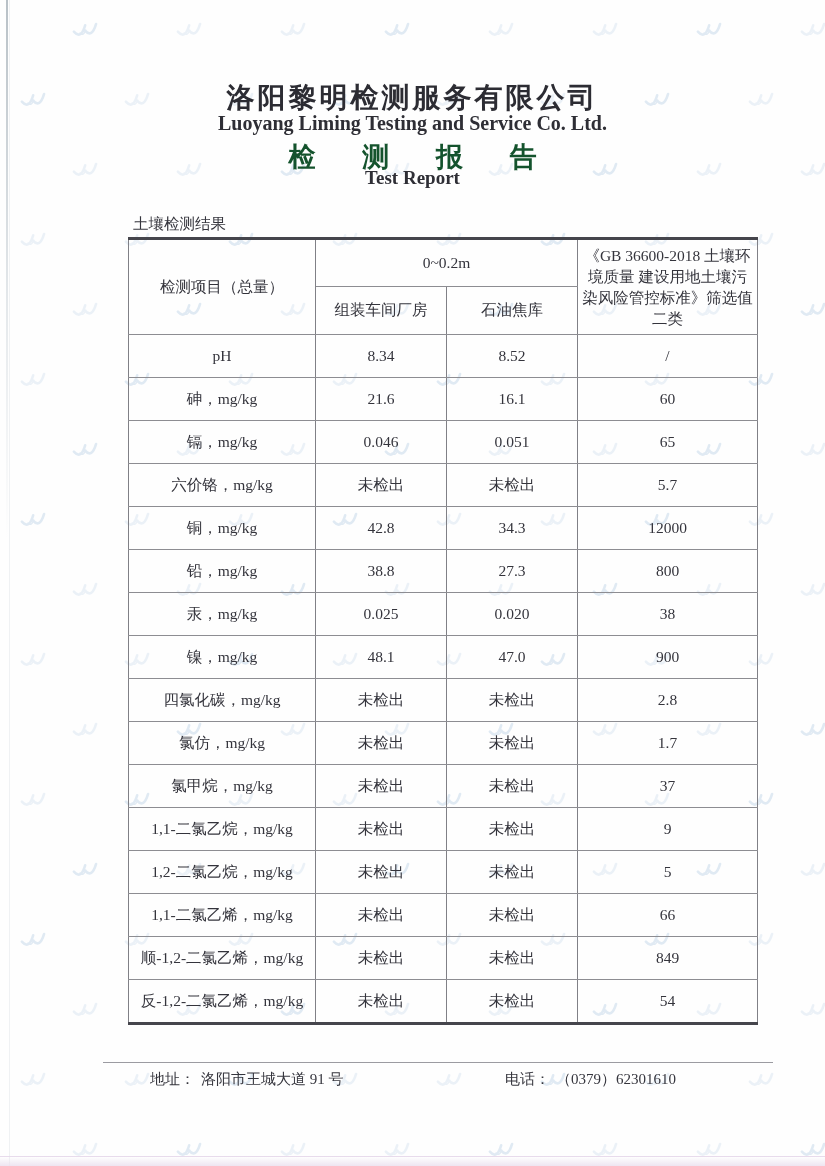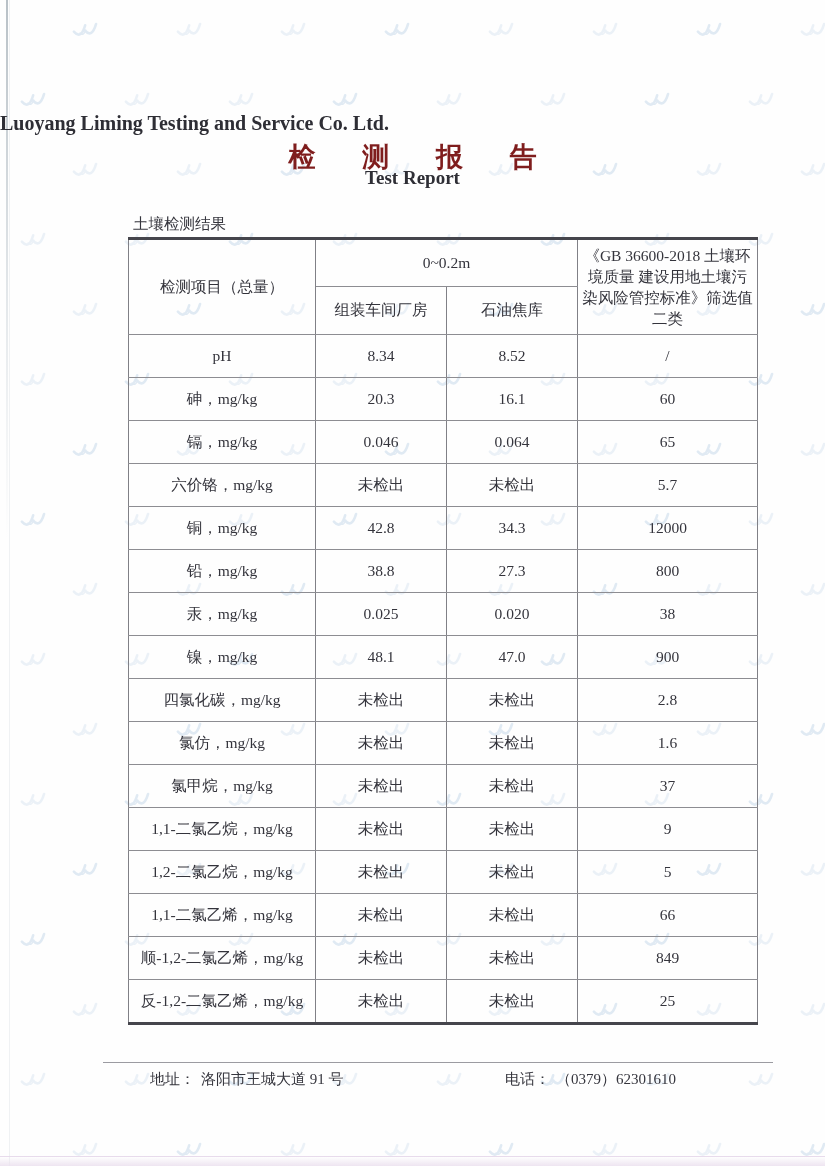--- a/index.html
+++ b/index.html
@@ -15,24 +15,24 @@
   .scan-edge{position:absolute;left:6px;top:0;width:2px;height:540px;z-index:1;
     background:linear-gradient(to bottom,rgba(88,108,122,.42),rgba(120,140,155,.20) 55%,rgba(150,160,170,0));}
   .scan-edge2{position:absolute;left:9px;top:0;width:1px;height:100%;z-index:1;background:rgba(140,155,170,.13);}
   .bottom-band{position:absolute;left:0;bottom:0;width:100%;height:9px;z-index:1;
     background:linear-gradient(to bottom,rgba(242,234,243,0),rgba(235,224,238,.85));
     border-top:1px solid rgba(226,210,231,.55);}
   .content{position:absolute;inset:0;z-index:2;}
 
   .title-cn{position:absolute;top:79px;left:0;width:100%;text-align:center;
     font-size:28px;font-weight:600;letter-spacing:3px;color:#2c2c33;}
-  .title-en{position:absolute;top:112px;left:0;width:100%;
+  .title-en{position:absolute;top:112px;left:0;width:100%;text-align:center;
     font-size:20px;font-weight:700;color:#2e2e35;}
   .title-report{position:absolute;top:139px;left:0;width:100%;text-align:center;
-    font-size:27px;font-weight:600;color:#7f1d1d;}
+    font-size:27px;font-weight:600;color:#14532d;}
   .title-report .sp{letter-spacing:20px;margin-right:-20px;}
   .title-report-en{position:absolute;top:167px;left:0;width:100%;text-align:center;
     font-size:19px;font-weight:700;color:#2e2e35;}
 
   .meta-row{position:absolute;top:191px;left:133px;right:66px;display:flex;
     justify-content:space-between;font-size:15.5px;color:#35353d;}
   .meta-left .val{margin-left:10px;}
   .section-title{position:absolute;top:214px;left:133px;font-size:15.5px;color:#35353d;}
 
   table.results{position:absolute;top:237px;left:128px;border-collapse:collapse;
@@ -1077,20 +1077,21 @@
           <path d="M8 10 Q11 14 14 8" fill="none" stroke="currentColor" stroke-width="1.4" stroke-linecap="round"></path>
         </svg>
       </span>
     </div>
   <div class="scan-edge"></div>
   <div class="scan-edge2"></div>
   <div class="bottom-band"></div>
 
   <div class="content">
 
+    <div class="title-cn">洛阳黎明检测服务有限公司</div>
     <div class="title-en">Luoyang Liming Testing and Service Co. Ltd.</div>
     <div class="title-report"><span class="sp">检 测 报 告</span></div>
     <div class="title-report-en">Test Report</div>
 
 
     <div class="section-title">土壤检测结果</div>
 
     <table class="results">
       <colgroup>
           <col class="c1">
@@ -1111,28 +1112,28 @@
       </thead>
       <tbody id="tbody">
           <tr>
             <td>pH</td>
             <td>8.34</td>
             <td>8.52</td>
             <td>/</td>
           </tr>
           <tr>
             <td>砷，mg/kg</td>
-            <td>20.3</td>
+            <td>21.6</td>
             <td>16.1</td>
             <td>60</td>
           </tr>
           <tr>
             <td>镉，mg/kg</td>
             <td>0.046</td>
-            <td>0.064</td>
+            <td>0.051</td>
             <td>65</td>
           </tr>
           <tr>
             <td>六价铬，mg/kg</td>
             <td>未检出</td>
             <td>未检出</td>
             <td>5.7</td>
           </tr>
           <tr>
             <td>铜，mg/kg</td>
@@ -1161,21 +1162,21 @@
           <tr>
             <td>四氯化碳，mg/kg</td>
             <td>未检出</td>
             <td>未检出</td>
             <td>2.8</td>
           </tr>
           <tr>
             <td>氯仿，mg/kg</td>
             <td>未检出</td>
             <td>未检出</td>
-            <td>1.6</td>
+            <td>1.7</td>
           </tr>
           <tr>
             <td>氯甲烷，mg/kg</td>
             <td>未检出</td>
             <td>未检出</td>
             <td>37</td>
           </tr>
           <tr>
             <td>1,1-二氯乙烷，mg/kg</td>
             <td>未检出</td>
@@ -1197,21 +1198,21 @@
           <tr>
             <td>顺-1,2-二氯乙烯，mg/kg</td>
             <td>未检出</td>
             <td>未检出</td>
             <td>849</td>
           </tr>
           <tr>
             <td>反-1,2-二氯乙烯，mg/kg</td>
             <td>未检出</td>
             <td>未检出</td>
-            <td>25</td>
+            <td>54</td>
           </tr>
         </tbody>
     </table>
 
     <div class="footer-rule"></div>
     <div class="footer">
       <div class="addr">
         <span class="lbl">地址：</span><span>洛阳市王城大道 91 号</span>
       </div>
       <div class="phone">

